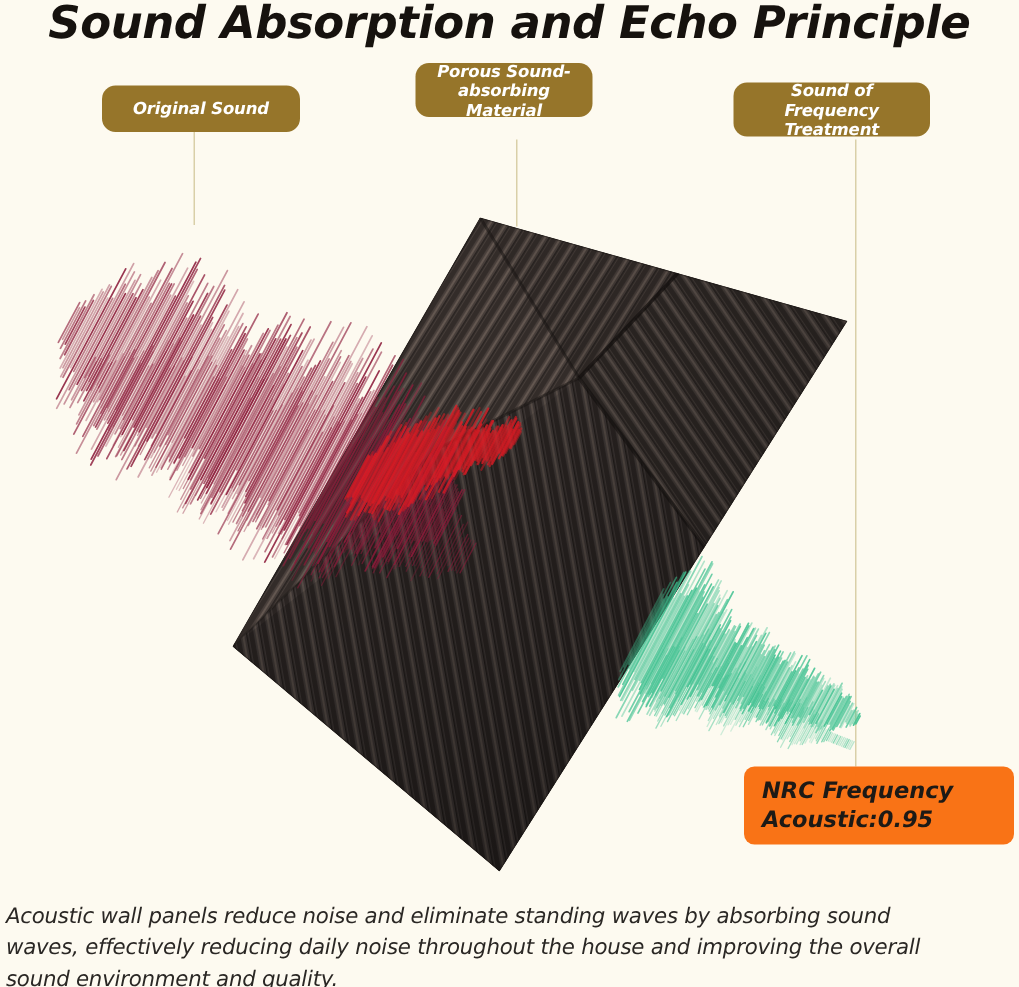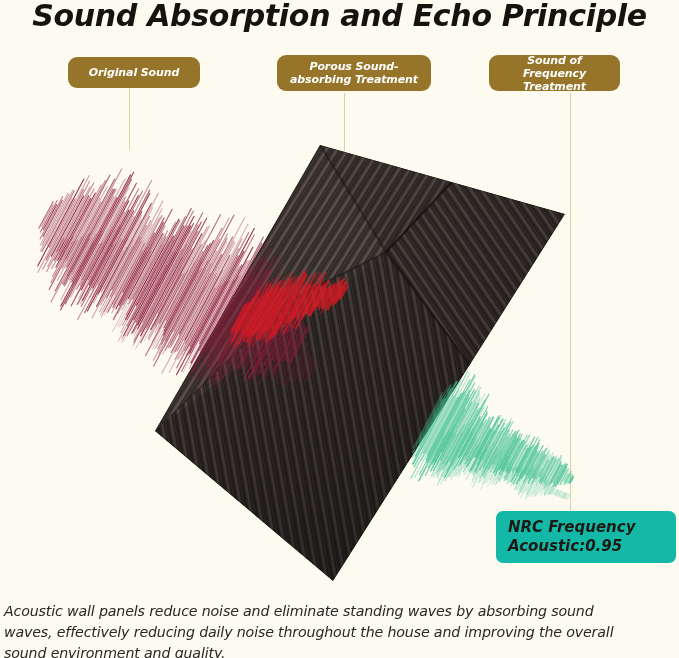--- a/index.html
+++ b/index.html
@@ -52,21 +52,21 @@
     display: flex;
     align-items: center;
     justify-content: center;
     text-align: center;
     box-sizing: border-box;
     padding: 4px 10px;
     letter-spacing: -0.1px;
   }
   .badge-nrc {
     position: absolute;
-    background: #14b8a6;
+    background: #f97316;
     color: #1d1a16;
     border-radius: 7px;
     font-family: "DejaVu Sans", sans-serif;
     font-weight: bold;
     font-size: 15px;
     line-height: 19px;
     display: flex;
     flex-direction: column;
     align-items: flex-start;
     justify-content: center;
@@ -920,23 +920,23 @@
         <line x1="564.4" y1="498.8" x2="567.2" y2="493.5" stroke="#3cc08f" stroke-width="0.90" stroke-linecap="round" opacity="0.50"></line>
         <line x1="565.5" y1="499.2" x2="568.3" y2="493.9" stroke="#3cc08f" stroke-width="0.90" stroke-linecap="round" opacity="0.37"></line>
         <line x1="566.6" y1="499.6" x2="569.4" y2="494.4" stroke="#3cc08f" stroke-width="0.90" stroke-linecap="round" opacity="0.48"></line>
       </g>
     </svg>
 
   <div class="badge" style="left:68px; top:57px; width:132px; height:31px;">
     <span>Original Sound</span>
   </div>
 
-  <div class="badge" style="left:277px; top:55px; width:154px; height:36px;">
+  <div class="badge" style="left:277px; top:42px; width:118px; height:36px;">
     <span>
-      <span>Porous Sound-</span><br><span>absorbing Treatment</span>
+      <span>Porous Sound-</span><br><span>absorbing Material</span>
     </span>
   </div>
 
   <div class="badge" style="left:489px; top:55px; width:131px; height:36px;">
     <span>
       <span>Sound of Frequency</span><br><span>Treatment</span>
     </span>
   </div>
 
   <div class="badge-nrc" style="left:496px; top:511px; width:180px; height:52px;">

